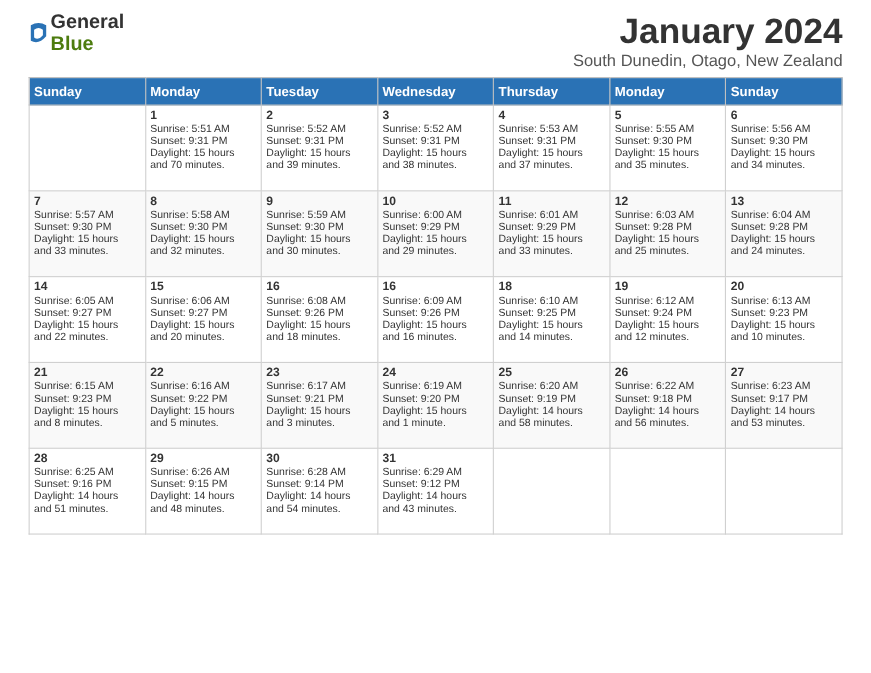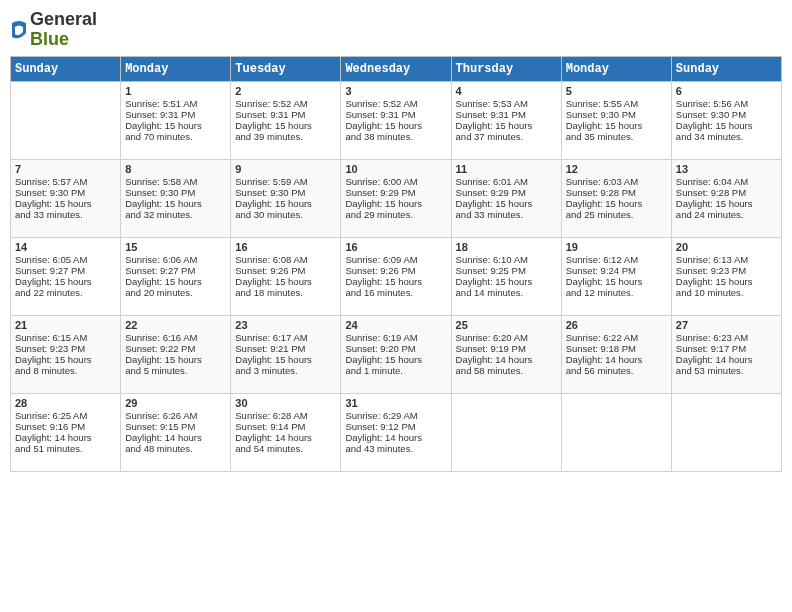--- a/index.html
+++ b/index.html
@@ -6,21 +6,21 @@
     body {
       font-family: Arial, sans-serif;
       background: #fff;
       width: 792px;
       height: 612px;
       overflow: hidden;
     }
     .page {
       width: 792px;
       height: 612px;
-      padding: 10px 10px;
+      padding: 10px 26px;
     }
     .header {
       display: flex;
       justify-content: space-between;
       align-items: flex-start;
       margin-bottom: 6px;
     }
     .logo {
       display: flex;
       align-items: center;
@@ -59,21 +59,20 @@
       table-layout: fixed;
     }
     thead tr th {
       background-color: #2a72b5;
       color: #fff;
       font-size: 12px;
       font-weight: bold;
       padding: 5px 4px;
       text-align: left;
       border: 1px solid #c0c0c0;
-      font-family: Liberation Mono, monospace;
     }
     tbody tr td {
       border: 1px solid #d0d0d0;
       vertical-align: top;
       padding: 3px 4px;
       font-size: 9.5px;
       color: #333;
       height: 78px;
       background: #fff;
     }
@@ -98,20 +97,24 @@
     <div class="logo">
       <svg class="logo-icon" viewBox="0 0 18 22" xmlns="http://www.w3.org/2000/svg">
         <path d="M2 4 Q9 0 16 4 L16 14 Q9 22 2 18 Z" fill="#2a72b5"></path>
         <path d="M5 8 Q9 5 13 8 L13 13 Q9 18 5 15 Z" fill="#fff"></path>
       </svg>
       <div class="logo-text">
         <span class="general">General</span><br>
         <span class="blue">Blue</span>
       </div>
     </div>
+    <div class="title-block">
+      <div class="month-title">January 2024</div>
+      <div class="location">South Dunedin, Otago, New Zealand</div>
+    </div>
   </div>
 
   <table>
     <thead>
       <tr>
       <th>Sunday</th>
           <th>Monday</th>
           <th>Tuesday</th>
           <th>Wednesday</th>
           <th>Thursday</th>

